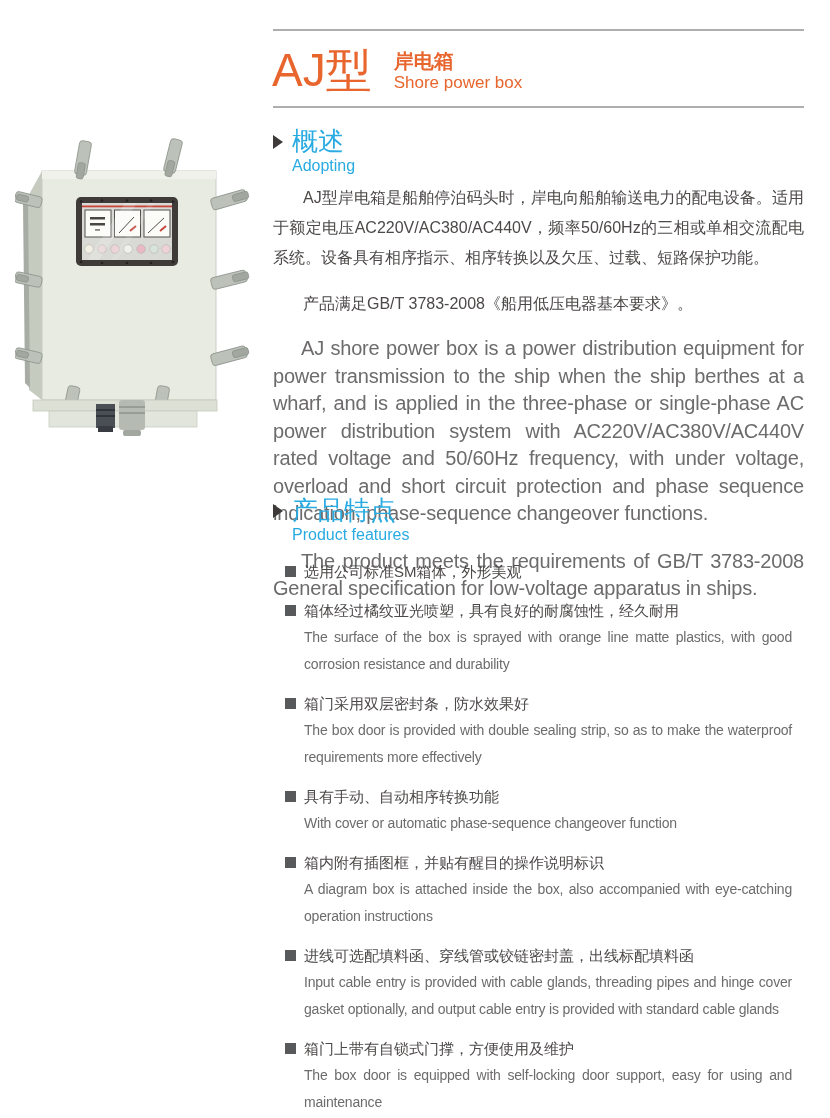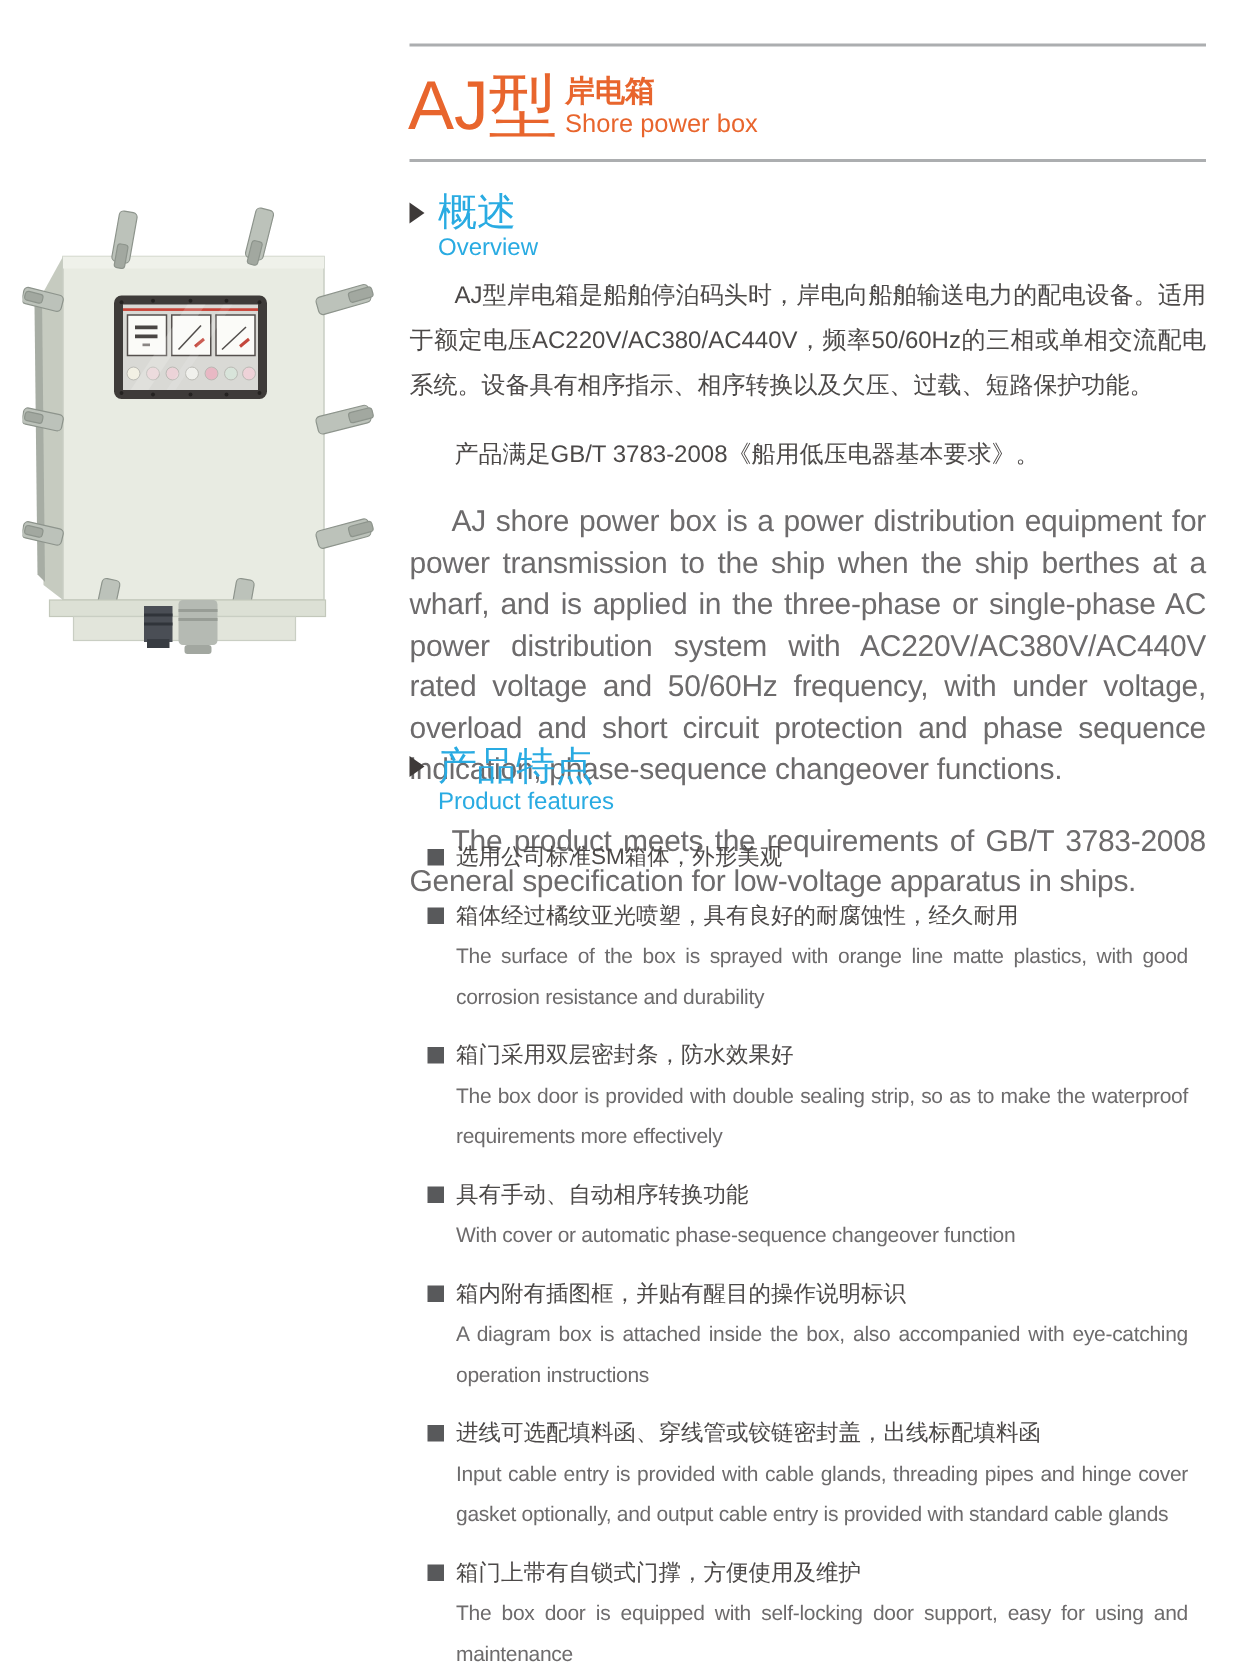--- a/index.html
+++ b/index.html
@@ -8,21 +8,21 @@
     font-family:"Liberation Sans","DejaVu Sans",sans-serif; overflow:hidden;
   }
   .rule { position:absolute; left:273px; width:531px; height:2px; background:#acaeb0; }
   #rule-top { top:29px; }
   #rule-mid { top:106px; }
 
   
   .header { position:absolute; left:272px; top:44px; display:flex; align-items:flex-start;
             color:var(--accent-orange,#e8652d); }
   .model  { font-size:46px; line-height:52px; font-weight:400; letter-spacing:0px; }
-  .title-stack { margin-left:5px; padding-top:6px; display:flex; flex-direction:column; }
+  .title-stack { margin-left:22px; padding-top:6px; display:flex; flex-direction:column; }
   .title-cn { font-size:20px; font-weight:700; line-height:22px; }
   .title-en { font-size:17px; line-height:20px; margin-top:1px; }
 
   
   .section { position:absolute; left:273px; width:531px; }
   #overview-section { top:126px; }
   #features-section { top:495px; }
   .sec-head { display:flex; align-items:flex-start; }
   .tri { width:0; height:0; border-left:10px solid #3e3a39;
          border-top:7px solid transparent; border-bottom:7px solid transparent;
@@ -183,21 +183,21 @@
         <rect x="108" y="292" width="18" height="6" rx="2" fill="#a2a7a0"></rect>
       </g>
     </g>
   </svg>
 
   <section class="section" id="overview-section">
     <div class="sec-head">
       <span class="tri"></span>
       <div class="sec-titles">
         <div class="sec-cn">概述</div>
-        <div class="sec-en">Overview</div>
+        <div class="sec-en">Adopting</div>
       </div>
     </div>
     <p class="cn-para">AJ型岸电箱是船舶停泊码头时，岸电向船舶输送电力的配电设备。适用于额定电压AC220V/AC380/AC440V，频率50/60Hz的三相或单相交流配电系统。设备具有相序指示、相序转换以及欠压、过载、短路保护功能。</p>
     <p class="cn-para second">产品满足GB/T 3783-2008《船用低压电器基本要求》。</p>
     <p class="en-para">AJ shore power box is a power distribution equipment for power transmission to the ship when the ship berthes at a wharf, and is applied in the three-phase or single-phase AC power distribution system with AC220V/AC380V/AC440V rated voltage and 50/60Hz frequency, with under voltage, overload and short circuit protection and phase sequence indication, phase-sequence changeover functions.</p>
     <p class="en-para second">The product meets the requirements of GB/T 3783-2008 General specification for low-voltage apparatus in ships.</p>
   </section>
 
   <section class="section" id="features-section">
     <div class="sec-head">

